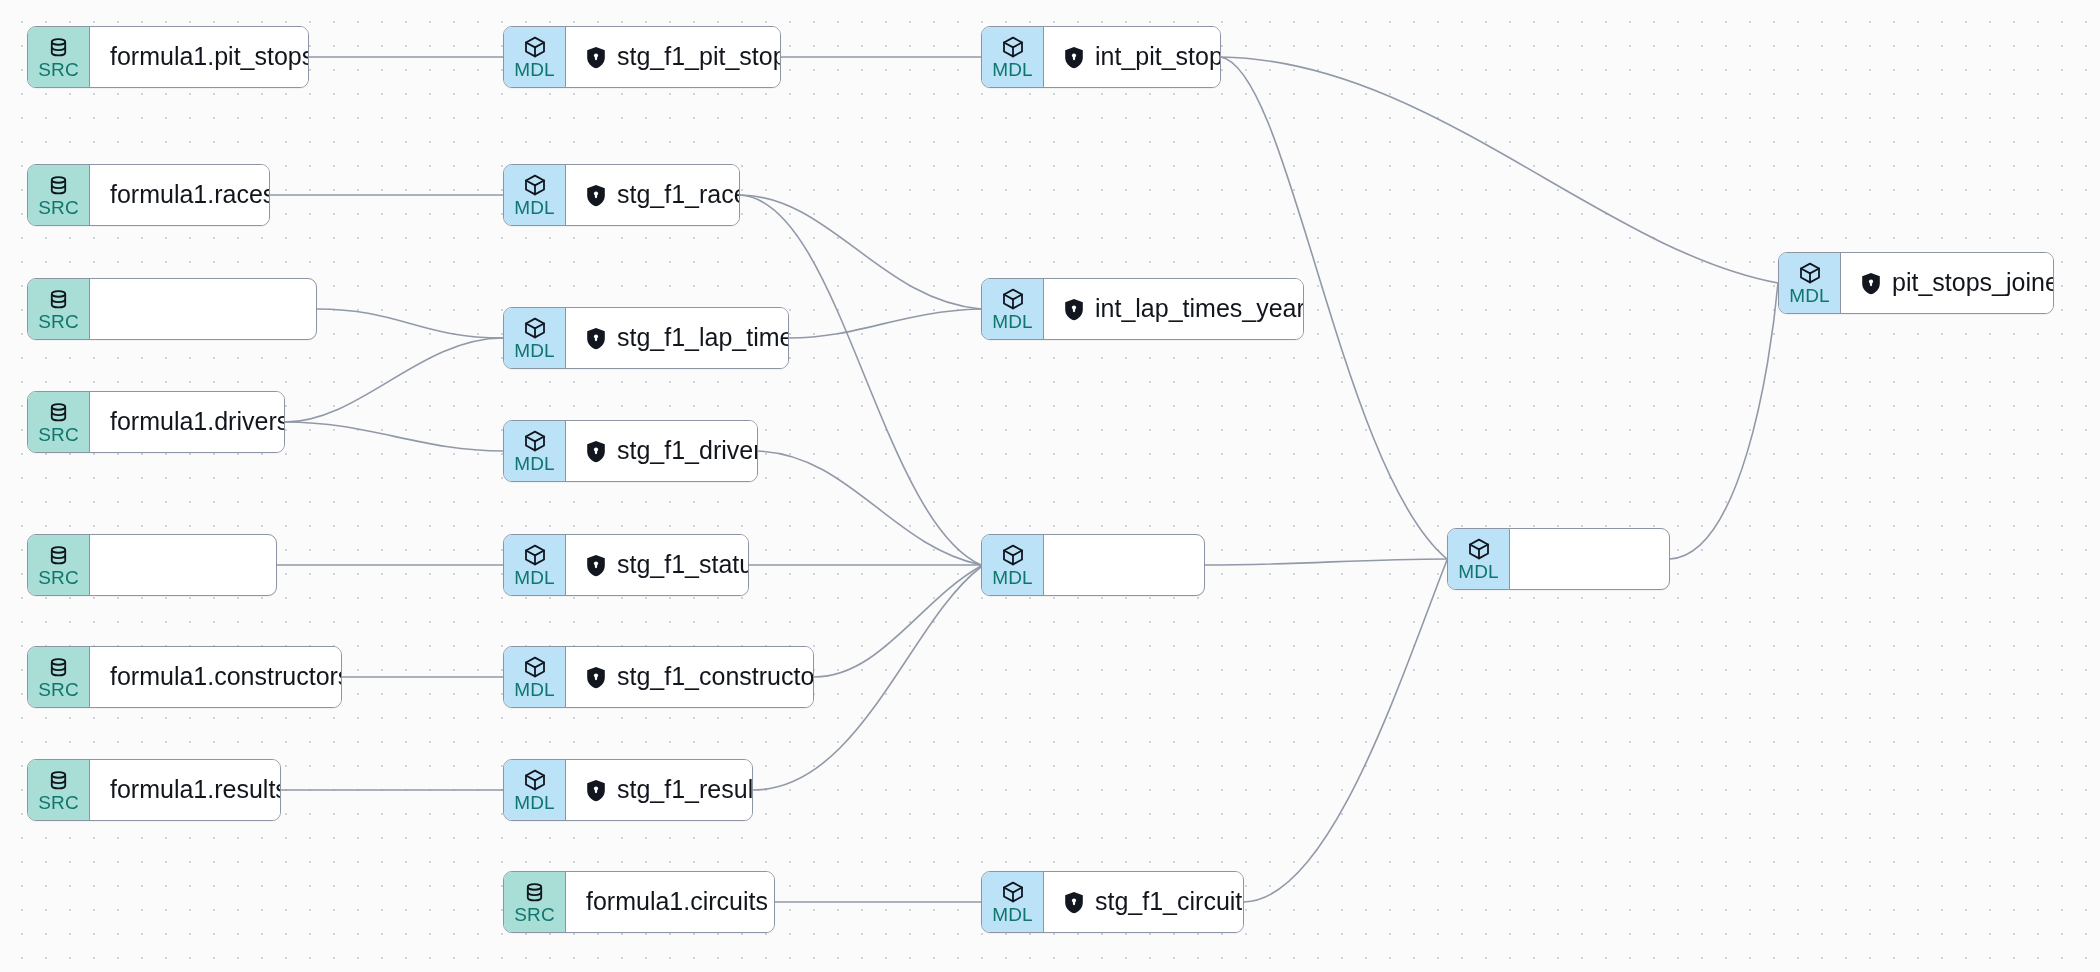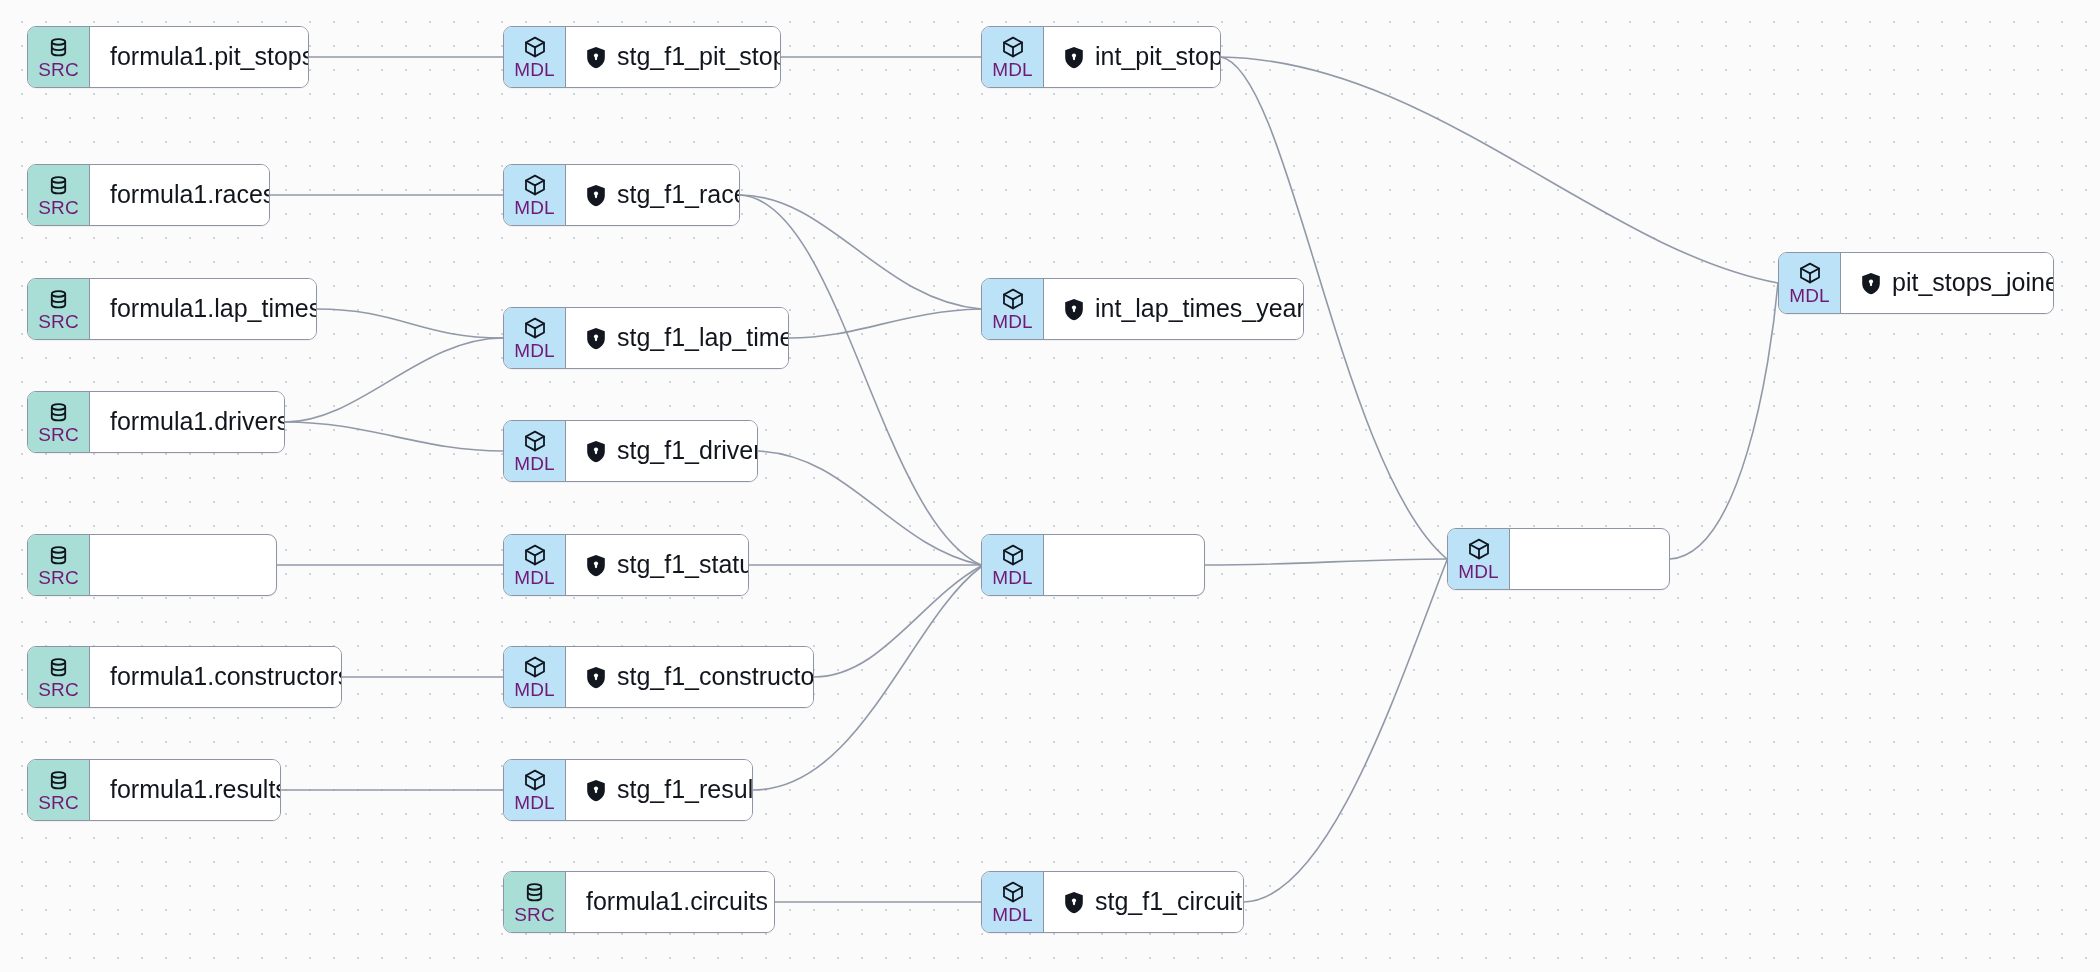--- a/index.html
+++ b/index.html
@@ -32,21 +32,21 @@
   }
   .badge{
     flex:0 0 auto;width:62px;
     display:flex;flex-direction:column;align-items:center;justify-content:center;
     gap:1px;
     border-right:1.5px solid #8d94a3;
     box-sizing:border-box;
   }
   .badge .glyph{display:block;line-height:0;}
   .badge .tag{
-    font-size:19px;letter-spacing:.1px;color:#701a75;line-height:1;
+    font-size:19px;letter-spacing:.1px;color:#0f766e;line-height:1;
     font-family:"Liberation Sans","DejaVu Sans",sans-serif;
   }
   .node.src .badge{background:#a9ded7;}
   .node.mdl .badge{background:#bce2f8;}
 
   .body{
     flex:1 1 auto;display:flex;align-items:center;
     padding:0 20px;
     background:#ffffff;
     white-space:nowrap;
@@ -118,23 +118,20 @@
       </div>
       <div class="node src" style="left: 27px; top: 278px; width: 290px; height: 62px;">
         <div class="badge">
           <span class="glyph"><svg width="23" height="23" viewBox="0 0 24 24" fill="none" stroke="#10161f" stroke-width="1.9" stroke-linecap="round" stroke-linejoin="round">
               <ellipse cx="12" cy="6.2" rx="7" ry="2.9"></ellipse>
               <path d="M5 6.2v5.6c0 1.6 3.1 2.9 7 2.9s7-1.3 7-2.9V6.2"></path>
               <path d="M5 11.8v5.6c0 1.6 3.1 2.9 7 2.9s7-1.3 7-2.9v-5.6"></path>
             </svg></span>
           <span class="tag">SRC</span>
         </div>
-        <div class="body">
-          <span class="lbl">formula1.lap_times</span>
-        </div>
       </div>
       <div class="node src" style="left: 27px; top: 391px; width: 258px; height: 62px;">
         <div class="badge">
           <span class="glyph"><svg width="23" height="23" viewBox="0 0 24 24" fill="none" stroke="#10161f" stroke-width="1.9" stroke-linecap="round" stroke-linejoin="round">
               <ellipse cx="12" cy="6.2" rx="7" ry="2.9"></ellipse>
               <path d="M5 6.2v5.6c0 1.6 3.1 2.9 7 2.9s7-1.3 7-2.9V6.2"></path>
               <path d="M5 11.8v5.6c0 1.6 3.1 2.9 7 2.9s7-1.3 7-2.9v-5.6"></path>
             </svg></span>
           <span class="tag">SRC</span>
         </div>

